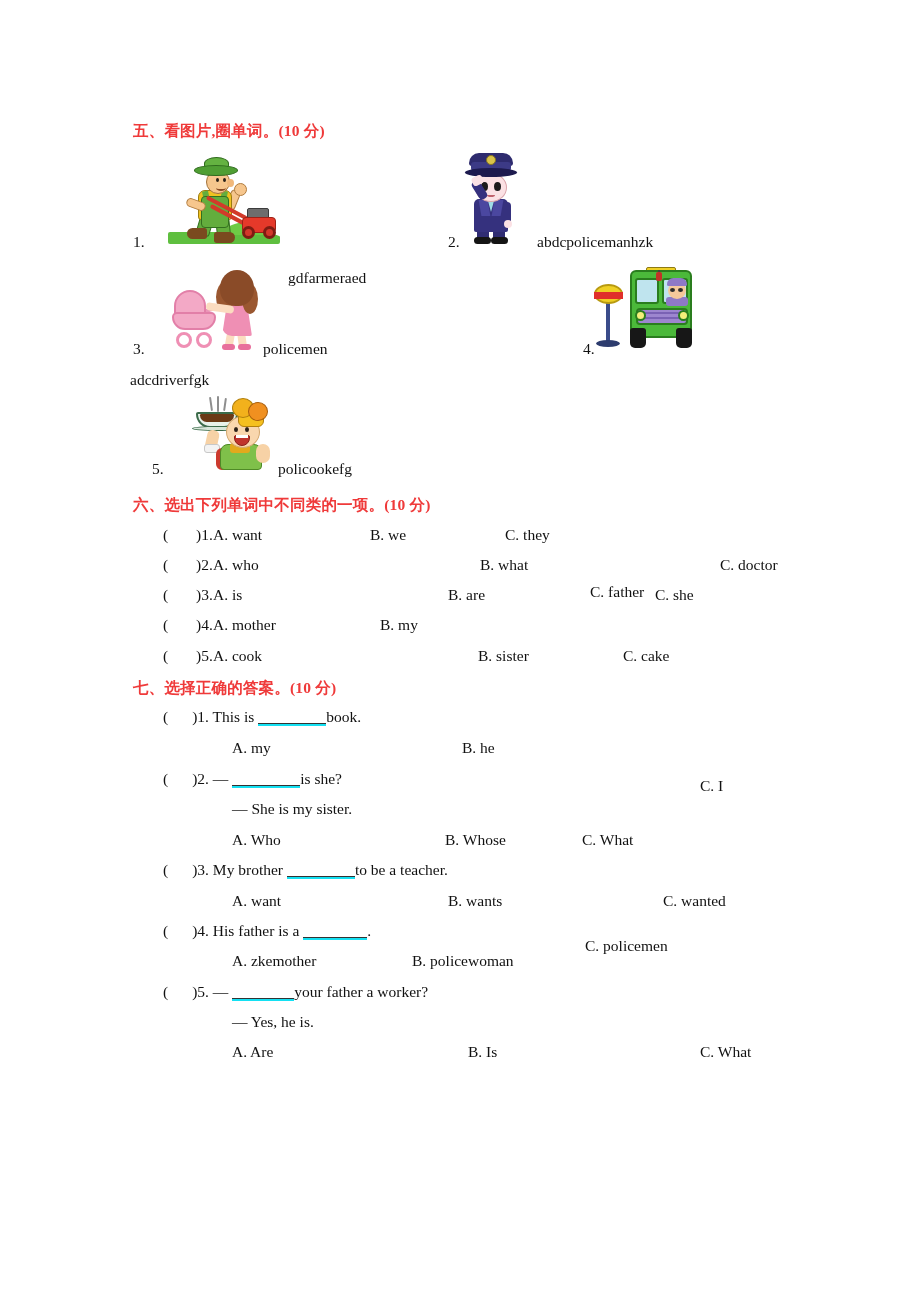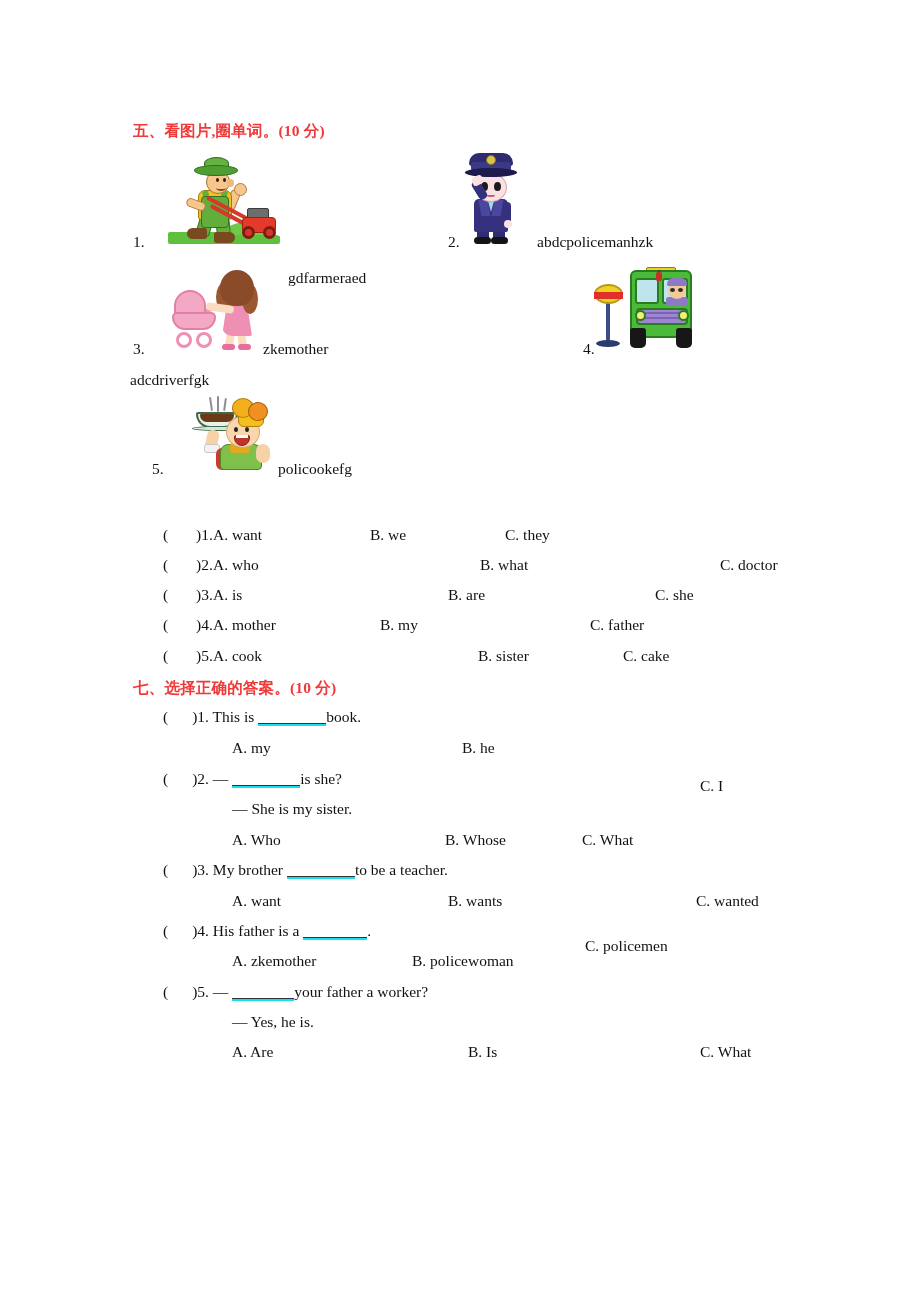--- a/index.html
+++ b/index.html
@@ -391,21 +391,21 @@
     <div class="b-tire1"></div>
       <div class="b-tire2"></div>
     <div class="b-grille"></div>
       <div class="b-gl1"></div>
       <div class="b-gl2"></div>
     <div class="b-lamp1"></div>
       <div class="b-lamp2"></div>
   </div>
 
   <div class="txt" style="left:133px; top:340px;">3.</div>
-  <div class="txt" style="left:263px; top:340px;">zkemother</div>
+  <div class="txt" style="left:263px; top:340px;">policemen</div>
 
   <div class="txt" style="left:583px; top:340px;">4.</div>
   <div class="txt" style="left:130px; top:371px;">adcdriverfgk</div>
 
   <div class="art cook">
     <div class="c-steam"></div>
       <div class="c-steam2"></div>
       <div class="c-steam3"></div>
     <div class="c-bowl"></div>
       <div class="c-soup"></div>
@@ -422,20 +422,23 @@
     <div class="c-mouth"></div>
       <div class="c-tooth"></div>
     <div class="c-hat3"></div>
       <div class="c-hat1"></div>
       <div class="c-hat2"></div>
   </div>
 
   <div class="txt" style="left:152px; top:460px;">5.</div>
   <div class="txt" style="left:278px; top:460px;">policookefg</div>
 
+  <div class="sec-head" style="left:133px; top:495px;">
+    <span>六、选出下列单词中不同类的一项。</span><span>(10 分)</span>
+  </div>
 
   <div class="txt" style="left:163px; top:526px;">
     <span>(</span>
     <span style="display:inline-block;width:24px"></span><span>)</span><span>1.</span>
   </div>
   <div class="txt" style="left:213px; top:526px;">A. want</div>
   <div class="txt" style="left:370px; top:526px;">B. we</div>
   <div class="txt" style="left:505px; top:526px;">C. they</div>
 
   <div class="txt" style="left:163px; top:556px;">
@@ -453,21 +456,21 @@
   <div class="txt" style="left:213px; top:586px;">A. is</div>
   <div class="txt" style="left:448px; top:586px;">B. are</div>
   <div class="txt" style="left:655px; top:586px;">C. she</div>
 
   <div class="txt" style="left:163px; top:616px;">
     <span>(</span>
     <span style="display:inline-block;width:24px"></span><span>)</span><span>4.</span>
   </div>
   <div class="txt" style="left:213px; top:616px;">A. mother</div>
   <div class="txt" style="left:380px; top:616px;">B. my</div>
-  <div class="txt" style="left:590px; top:616px;">C. father</div>
+  <div class="txt" style="left:590px; top:583px;">C. father</div>
 
   <div class="txt" style="left:163px; top:647px;">
     <span>(</span>
     <span style="display:inline-block;width:24px"></span><span>)</span><span>5.</span>
   </div>
   <div class="txt" style="left:213px; top:647px;">A. cook</div>
   <div class="txt" style="left:478px; top:647px;">B. sister</div>
   <div class="txt" style="left:623px; top:647px;">C. cake</div>
 
   <div class="sec-head" style="left:133px; top:678px;">
@@ -491,21 +494,21 @@
   <div class="txt" style="left:232px; top:831px;">A. Who</div>
   <div class="txt" style="left:445px; top:831px;">B. Whose</div>
   <div class="txt" style="left:582px; top:831px;">C. What</div>
 
   <div class="txt" style="left:163px; top:861px;">
     <span>(</span><span style="display:inline-block;width:24px"></span><span>)</span><span>3.</span>
     <span>My brother </span><span class="blank" style="width:68px"></span><span>to be a teacher.</span>
   </div>
   <div class="txt" style="left:232px; top:892px;">A. want</div>
   <div class="txt" style="left:448px; top:892px;">B. wants</div>
-  <div class="txt" style="left:696px; top:892px;">C. wanted</div>
+  <div class="txt" style="left:663px; top:892px;">C. wanted</div>
 
   <div class="txt" style="left:163px; top:922px;">
     <span>(</span><span style="display:inline-block;width:24px"></span><span>)</span><span>4.</span>
     <span>His father is a </span><span class="blank" style="width:64px"></span><span>.</span>
   </div>
   <div class="txt" style="left:232px; top:952px;">A. zkemother</div>
   <div class="txt" style="left:412px; top:952px;">B. policewoman</div>
   <div class="txt" style="left:585px; top:937px;font-family:Liberation Serif, serif;">C. policemen</div>
 
   <div class="txt" style="left:163px; top:983px;">

